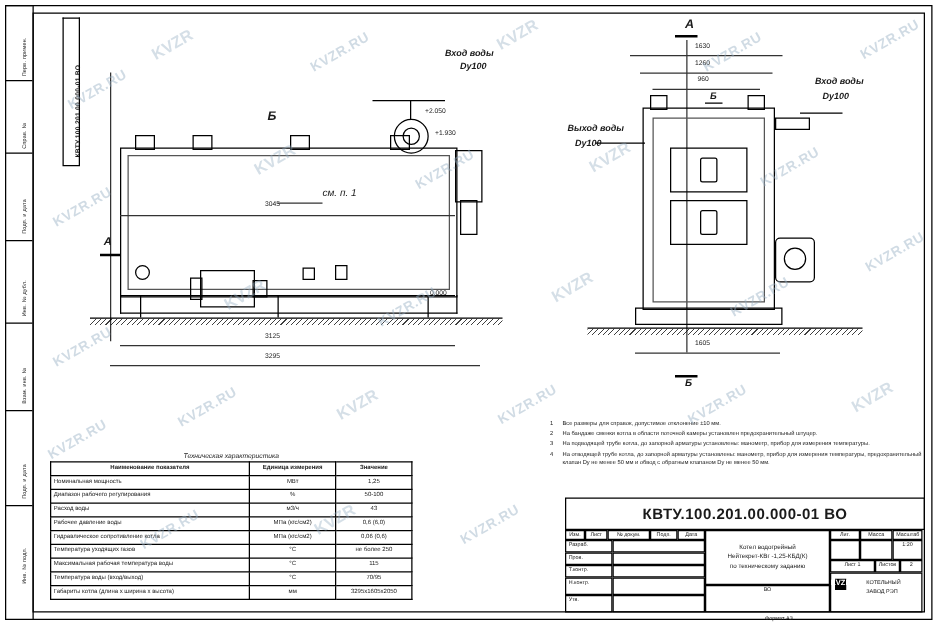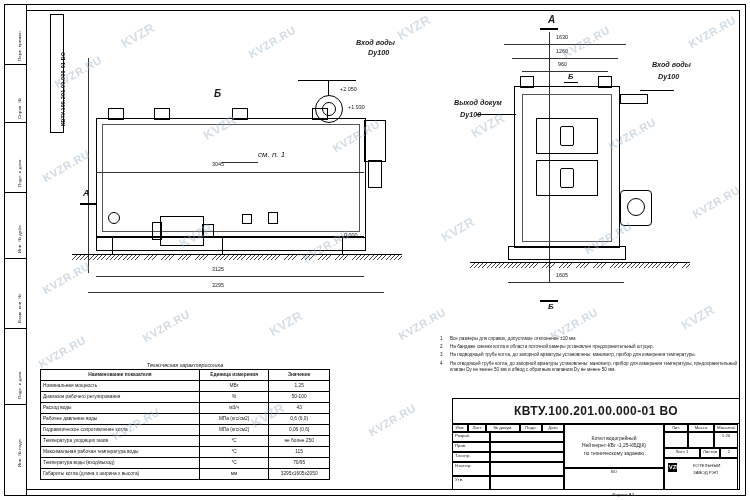--- a/index.html
+++ b/index.html
@@ -174,21 +174,21 @@
 
     <span class="lbl b it" style="left:98px;top:58px;font-size:7.5px;">Б</span>
     <div class="ln h" style="left:94px;top:68px;width:14px;height:1.4px;"></div>
 
     <div style="position:absolute;left:150px;top:80px;width:26px;height:8px;border:1px solid #000;"></div>
     <div class="ln h" style="left:170px;top:76px;width:34px;"></div>
     <span class="lbl b it" style="left:182px;top:46px;font-size:7.2px;">Вход воды</span>
     <span class="lbl b it" style="left:188px;top:58px;font-size:7.2px;">Dy100</span>
 
     <div class="ln h" style="left:6px;top:100px;width:40px;"></div>
-    <span class="lbl b it" style="left:-16px;top:84px;font-size:7.2px;">Выход докум</span>
+    <span class="lbl b it" style="left:-16px;top:84px;font-size:7.2px;">Выход воды</span>
     <span class="lbl b it" style="left:-10px;top:96px;font-size:7.2px;">Dy100</span>
 
     <div style="position:absolute;left:66px;top:104px;width:60px;height:34px;border:1px solid #000;"></div>
     <div style="position:absolute;left:66px;top:146px;width:60px;height:34px;border:1px solid #000;"></div>
     <div style="position:absolute;left:90px;top:112px;width:12px;height:18px;border:1px solid #000;border-radius:2px;"></div>
     <div style="position:absolute;left:90px;top:154px;width:12px;height:18px;border:1px solid #000;border-radius:2px;"></div>
 
     <div style="position:absolute;left:150px;top:176px;width:30px;height:34px;border:1.1px solid #000;border-radius:4px;"></div>
     <div style="position:absolute;left:157px;top:184px;width:16px;height:16px;border:1px solid #000;border-radius:50%;"></div>
 

